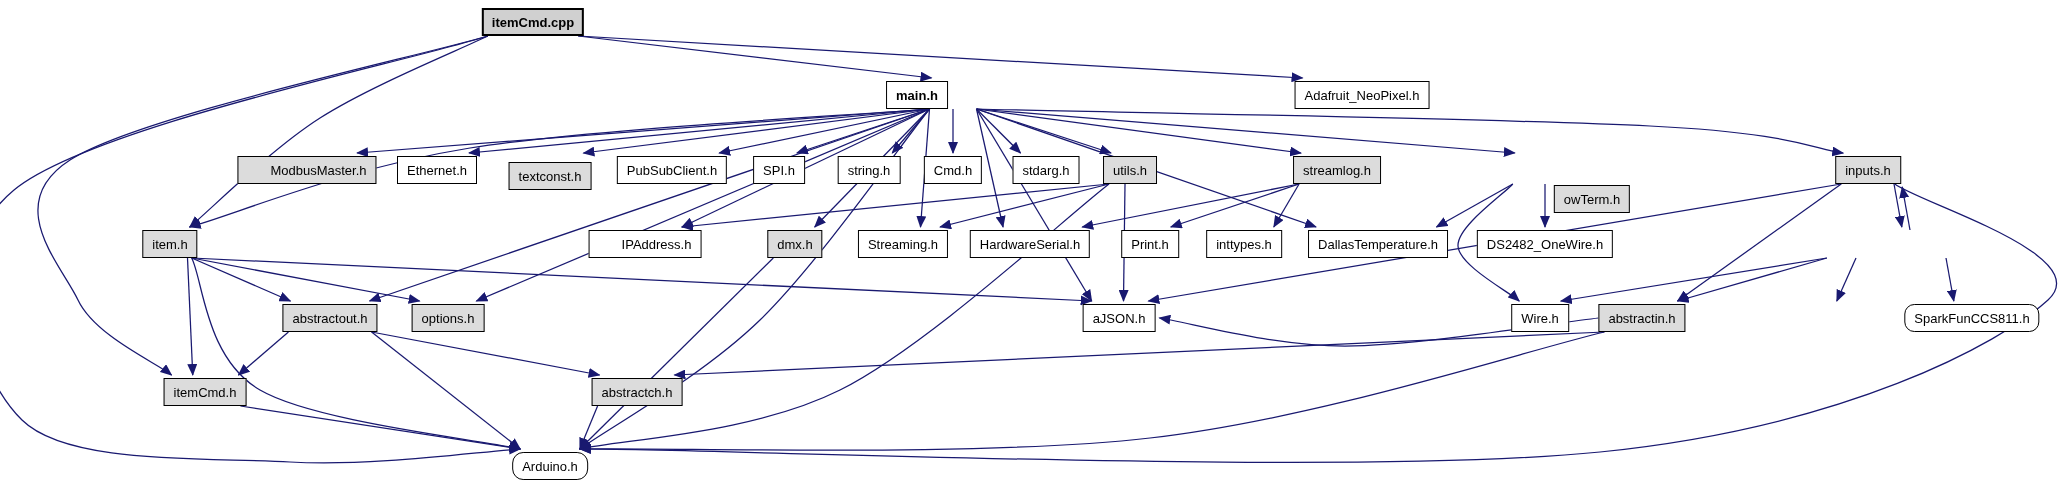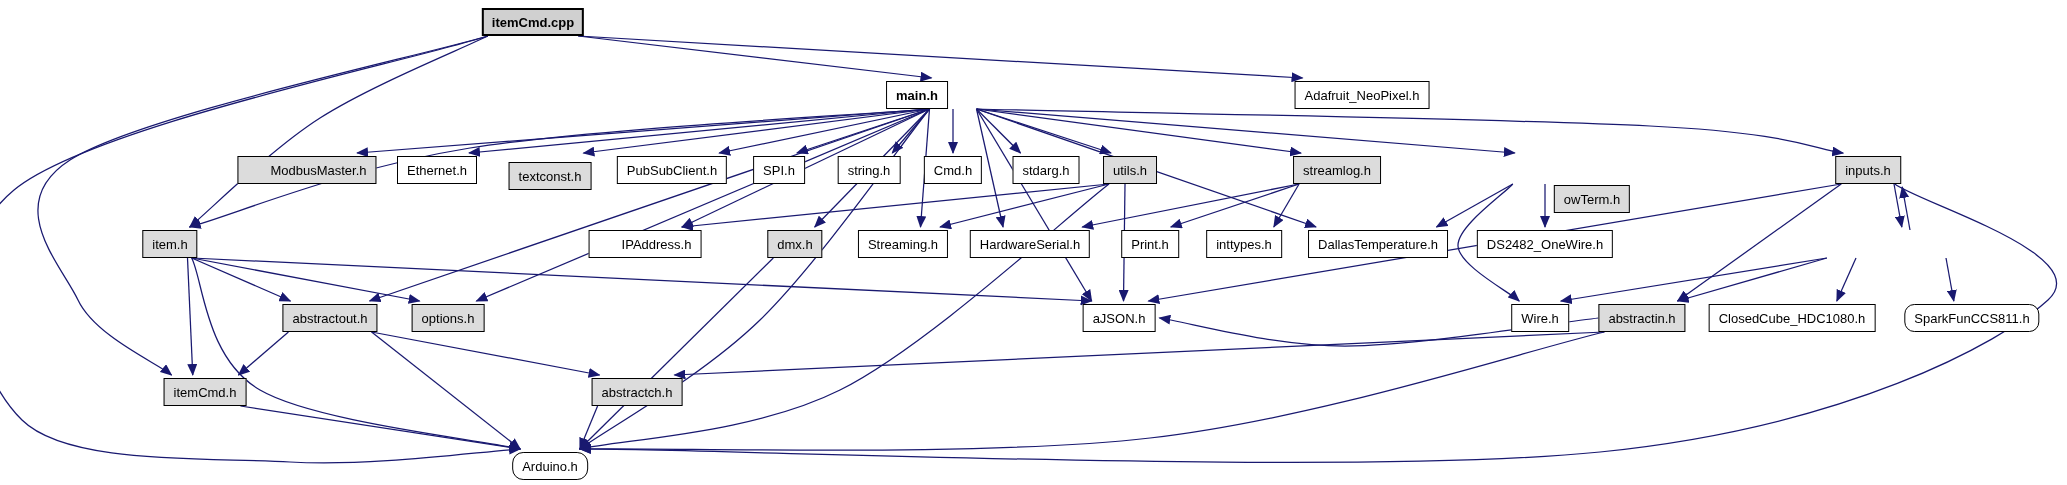--- a/index.html
+++ b/index.html
@@ -135,19 +135,18 @@
       <div class="node external" style="left: 1030px; top: 244px;">HardwareSerial.h</div>
       <div class="node external" style="left: 1150px; top: 244px;">Print.h</div>
       <div class="node external" style="left: 1244px; top: 244px;">inttypes.h</div>
       <div class="node external" style="left: 1378px; top: 244px;">DallasTemperature.h</div>
       <div class="node external" style="left: 1545px; top: 244px;">DS2482_OneWire.h</div>
       <div class="node project" style="left: 330px; top: 318px;">abstractout.h</div>
       <div class="node project" style="left: 448px; top: 318px;">options.h</div>
       <div class="node external" style="left: 1119px; top: 318px;">aJSON.h</div>
       <div class="node external" style="left: 1540px; top: 318px;">Wire.h</div>
       <div class="node project" style="left: 1642px; top: 318px;">abstractin.h</div>
-      <div class="node external" style="left: 1792px; top: 318px;">ClosedCube_HDC1080.h</div>
       <div class="node external" style="left: 1972px; top: 318px; border-radius: 10px;">SparkFunCCS811.h</div>
       <div class="node project" style="left: 205px; top: 392px;">itemCmd.h</div>
       <div class="node project" style="left: 637px; top: 392px;">abstractch.h</div>
       <div class="node external" style="left: 550px; top: 466px; border-radius: 11px;">Arduino.h</div>
     </div>
 </div>
 
 </body></html>

